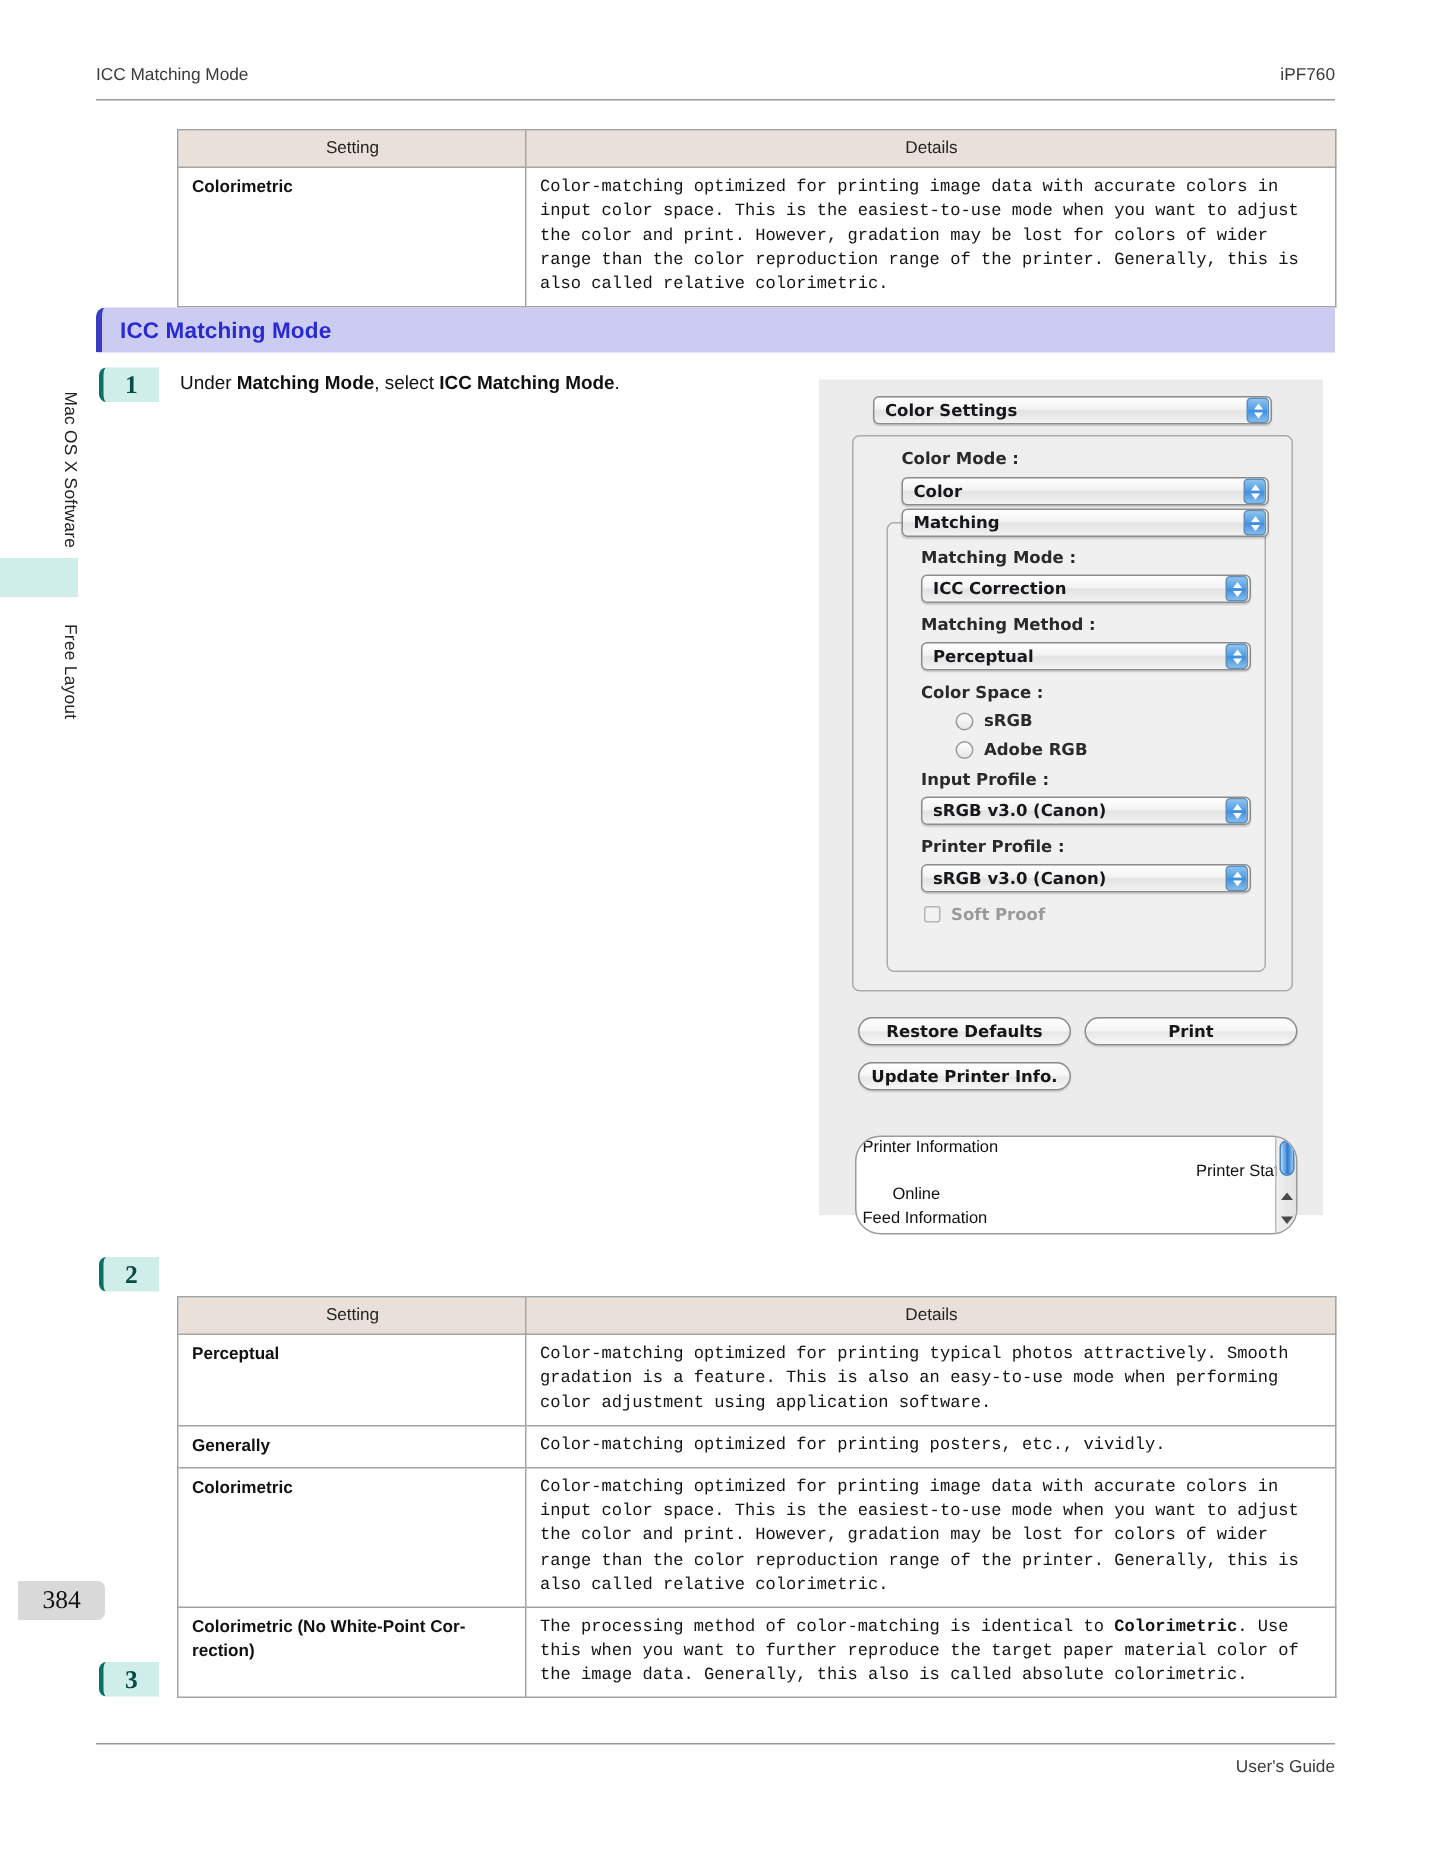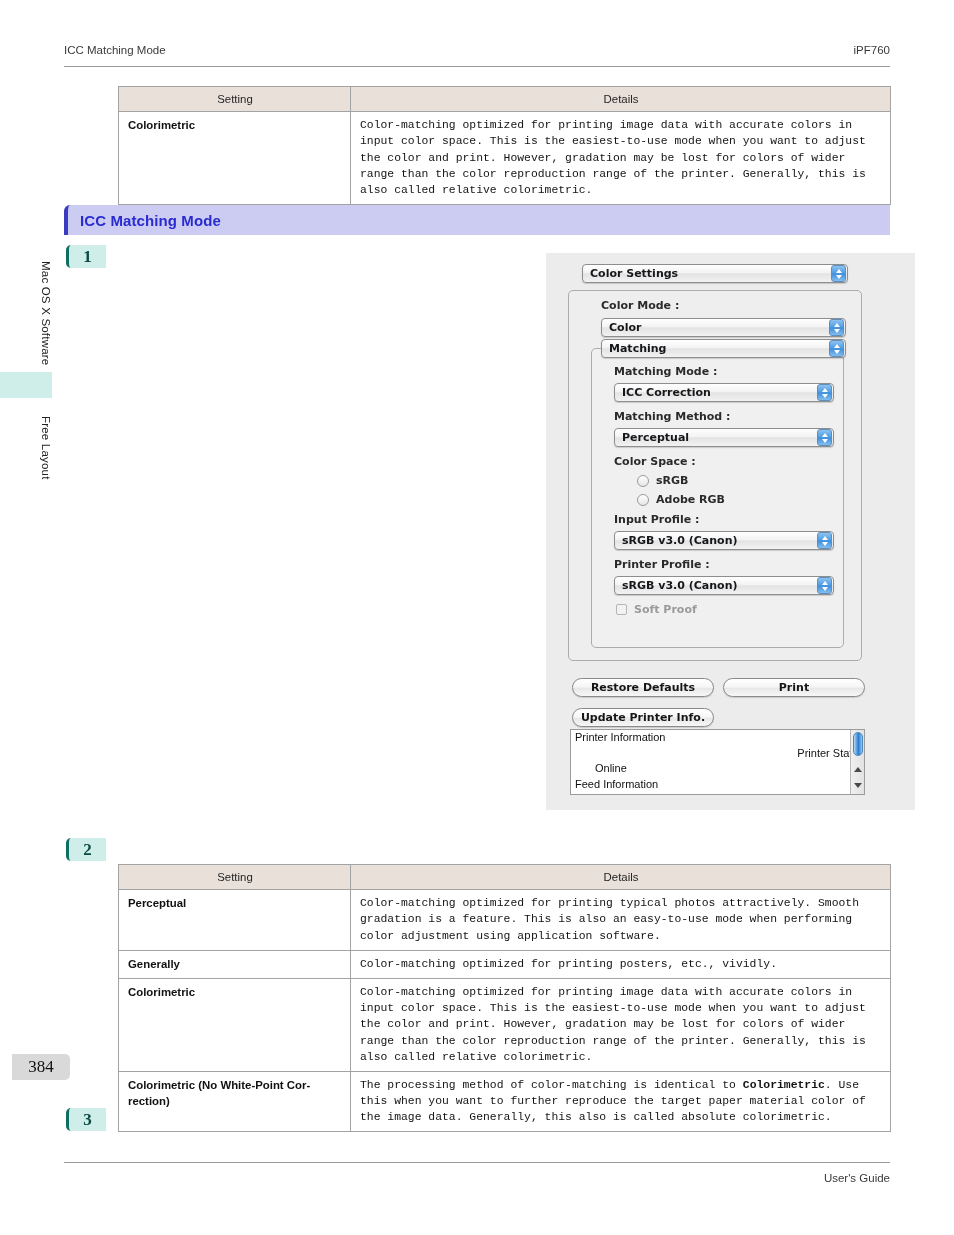--- a/index.html
+++ b/index.html
@@ -197,21 +197,21 @@
 
   #step-1 { left: 66px; top: 245px; }
   #step-2 { left: 66px; top: 838px; }
   #step-3 { left: 66px; top: 1108px; }
 
   
   .dialog-shot {
     position: absolute;
     left: 546px;
     top: 253px;
-    width: 369px;
+    width: 336px;
     height: 557px;
     background: #ececec;
     font-family: "DejaVu Sans", sans-serif;
     box-sizing: border-box;
   }
   .dlg-inner { position: relative; width: 100%; height: 100%; }
 
   
   .popup {
     position: absolute;
@@ -382,20 +382,23 @@
     </tr>
   </tbody>
 </table>
 
 <div class="section-bar">
   <span class="title">ICC Matching Mode</span>
 </div>
 
 <div class="step" id="step-1">
   <div class="step-badge">1</div>
+  <div class="step-text">
+    <span>Under </span><b>Matching Mode</b><span>, select </span><b>ICC Matching Mode</b><span>.</span>
+  </div>
 </div>
 
 <div class="dialog-shot">
  <div class="dlg-inner">
 
   <div class="popup" style="left:36px; top:11px; width:266px;">
     <span class="lbl">Color Settings</span>
     <span class="stepper">
       <span class="arr-up"></span>
           <span class="arr-dn"></span>
@@ -468,21 +471,21 @@
     </span>
   </div>
 
   <div class="checkbox" style="left:70px; top:351px;"></div>
   <div class="fld-label dim" style="left:88px; top:350px;">Soft Proof</div>
 
   <div class="capsule-btn" style="left:26px; top:425px; width:142px;">Restore Defaults</div>
   <div class="capsule-btn" style="left:177px; top:425px; width:142px;">Print</div>
   <div class="capsule-btn" style="left:26px; top:455px; width:142px;">Update Printer Info.</div>
 
-  <div class="listbox" style="left:24px; top:476px; width:295px; height:66px;">
+  <div class="listbox" style="left:24px; top:504px; width:295px; height:66px;border-radius:17px;">
     <div class="row">Printer Information</div>
     <div class="row i1">Printer Status</div>
     <div class="row i2">Online</div>
     <div class="row">Feed Information</div>
     <div class="scrollbar">
       <div class="sb-thumb"></div>
       <div class="sb-arrow up"></div>
       <div class="sb-arrow dn"></div>
     </div>
   </div>

